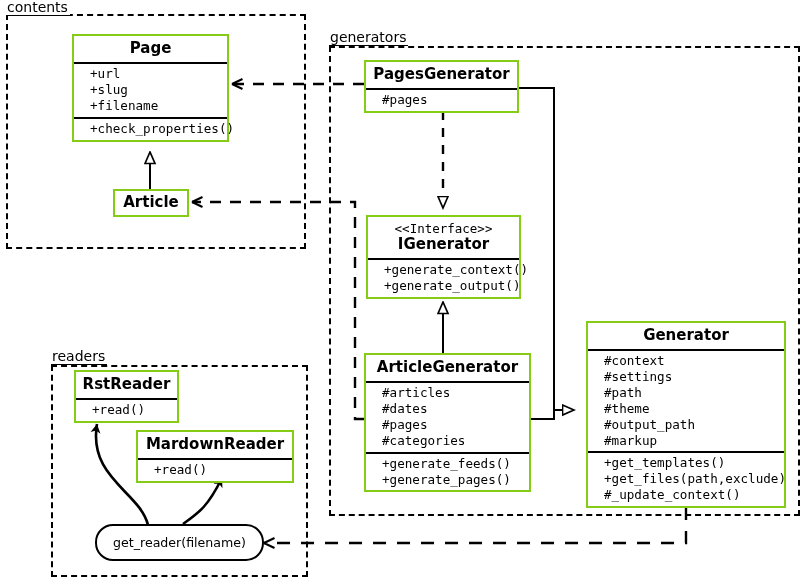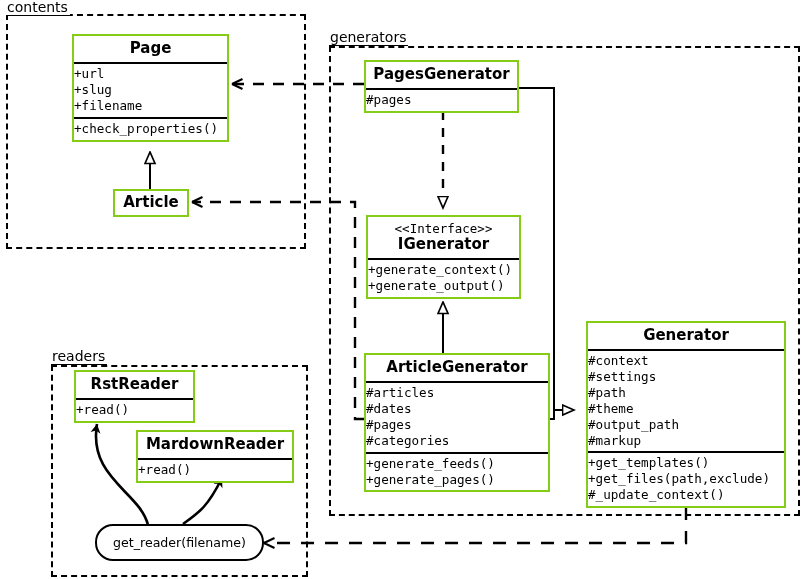--- a/index.html
+++ b/index.html
@@ -64,21 +64,21 @@
   .uml .u-stereo {
     font-family: "DejaVu Sans Mono", monospace;
     font-weight: normal;
     font-size: 12.5px;
     display: block;
     text-align: center;
     line-height: 1.2;
   }
   .uml .u-sec {
     border-top: 2px solid #000;
-    padding: 2px 4px 3px 0;
+    padding: 2px 4px 3px 16px;
   }
   .uml .u-row {
     font-family: "DejaVu Sans Mono", monospace;
     font-size: 12.6px;
     line-height: 1.26;
     color: #000;
     white-space: nowrap;
     text-align: left;
   }
   
@@ -191,21 +191,21 @@
     <div class="u-name">
       <span class="u-stereo">&lt;&lt;Interface&gt;&gt;</span>
       <span>IGenerator</span>
     </div>
     <div class="u-sec">
       <div class="u-row">+generate_context()</div>
       <div class="u-row">+generate_output()</div>
     </div>
   </div>
 
-  <div class="uml" style="left:364px; top:353px; width:186px;">
+  <div class="uml" style="left:364px; top:353px; width:167px;">
     <div class="u-name">ArticleGenerator</div>
     <div class="u-sec">
       <div class="u-row">#articles</div>
       <div class="u-row">#dates</div>
       <div class="u-row">#pages</div>
       <div class="u-row">#categories</div>
     </div>
     <div class="u-sec">
       <div class="u-row">+generate_feeds()</div>
       <div class="u-row">+generate_pages()</div>
@@ -222,21 +222,21 @@
       <div class="u-row">#output_path</div>
       <div class="u-row">#markup</div>
     </div>
     <div class="u-sec">
       <div class="u-row">+get_templates()</div>
       <div class="u-row">+get_files(path,exclude)</div>
       <div class="u-row">#_update_context()</div>
     </div>
   </div>
 
-  <div class="uml" style="left:74px; top:370px; width:121px;">
+  <div class="uml" style="left:74px; top:370px; width:105px;">
     <div class="u-name">RstReader</div>
     <div class="u-sec">
       <div class="u-row">+read()</div>
     </div>
   </div>
 
   <div class="uml" style="left:136px; top:430px; width:158px;">
     <div class="u-name">MardownReader</div>
     <div class="u-sec">
       <div class="u-row">+read()</div>

